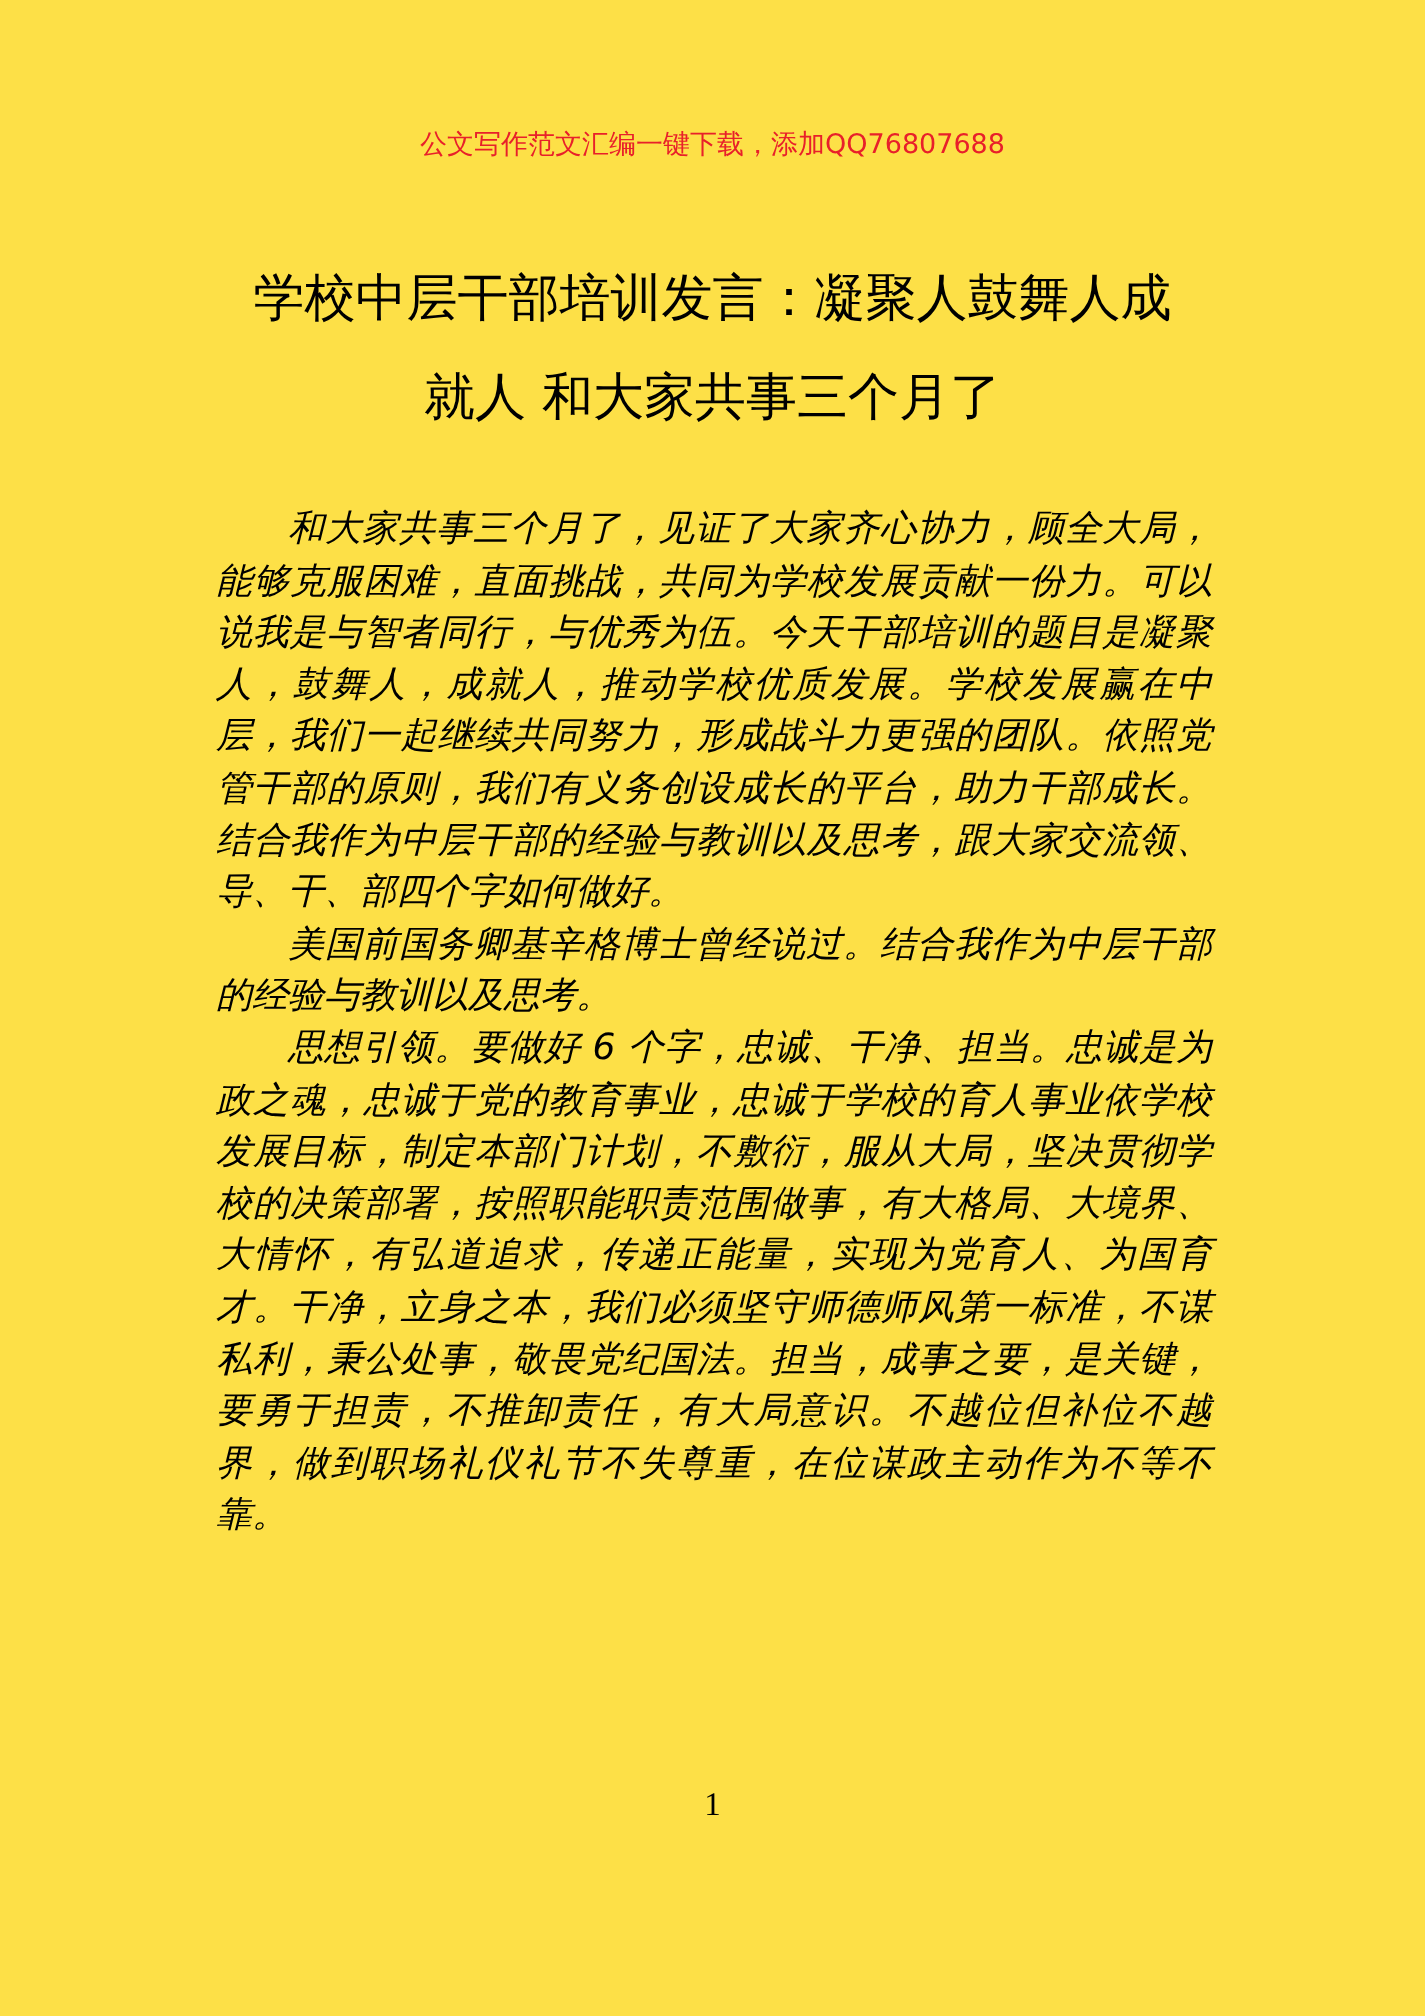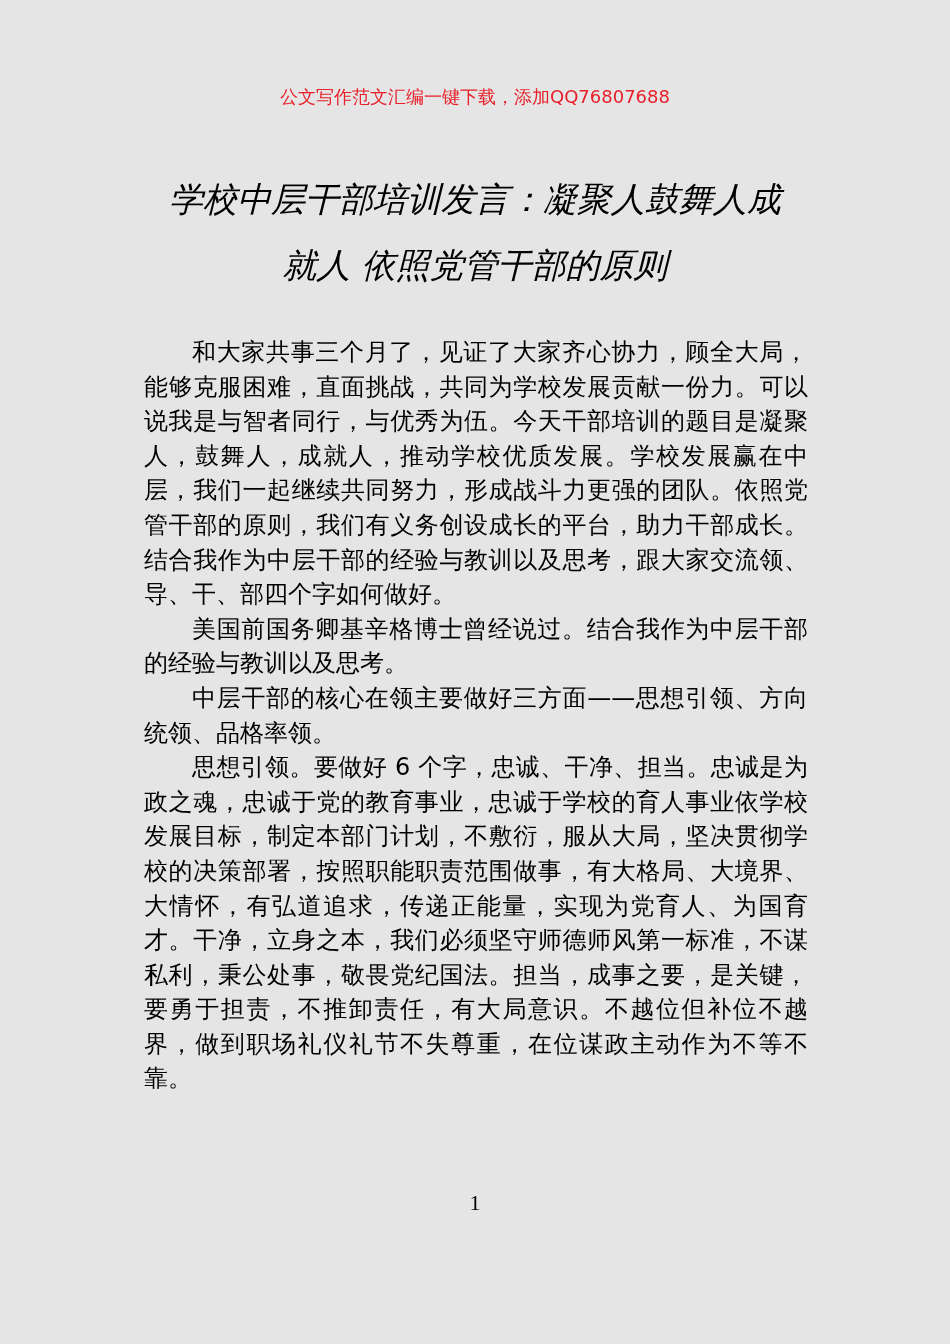--- a/index.html
+++ b/index.html
@@ -13,21 +13,21 @@
       position: relative;
       overflow: hidden;
       font-family: "DejaVu Sans", "Liberation Sans", sans-serif;
       color: #000000;
     }
     .page {
       position: absolute;
       left: 0; top: 0;
       width: 950px;
       height: 1344px;
-      background: #e5e5e5;
+      background: #fde047;
     }
     .header-banner {
       position: absolute;
       top: 84px;
       left: 0;
       width: 950px;
       text-align: center;
       font-size: 18px;
       line-height: 26px;
       color: #e8202a;
@@ -35,30 +35,30 @@
     }
     .title {
       position: absolute;
       top: 166px;
       left: 140px;
       width: 670px;
       text-align: center;
       font-size: 34px;
       line-height: 66px;
       color: #000000;
-      font-style: italic;
     }
     .body-text {
       position: absolute;
       top: 335px;
       left: 144px;
       width: 664px;
       font-size: 24px;
       line-height: 34.6px;
       color: #000000;
+      font-style: italic;
     }
     .body-text p {
       margin: 0;
       text-indent: 48px;
       text-align: justify;
       word-break: break-all;
     }
     .page-number {
       position: absolute;
       top: 1190px;
@@ -73,25 +73,24 @@
   </style>
 </head>
 <body>
 
 <div class="page">
 
   <div class="header-banner">公文写作范文汇编一键下载，添加QQ76807688</div>
 
   <div class="title">
     <div>学校中层干部培训发言：凝聚人鼓舞人成</div>
-    <div>就人 依照党管干部的原则</div>
+    <div>就人 和大家共事三个月了</div>
   </div>
 
   <div class="body-text">
     <p>和大家共事三个月了，见证了大家齐心协力，顾全大局，能够克服困难，直面挑战，共同为学校发展贡献一份力。可以说我是与智者同行，与优秀为伍。今天干部培训的题目是凝聚人，鼓舞人，成就人，推动学校优质发展。学校发展赢在中层，我们一起继续共同努力，形成战斗力更强的团队。依照党管干部的原则，我们有义务创设成长的平台，助力干部成长。结合我作为中层干部的经验与教训以及思考，跟大家交流领、导、干、部四个字如何做好。</p>
     <p>美国前国务卿基辛格博士曾经说过。结合我作为中层干部的经验与教训以及思考。</p>
-    <p>中层干部的核心在领主要做好三方面——思想引领、方向统领、品格率领。</p>
     <p>思想引领。要做好 6 个字，忠诚、干净、担当。忠诚是为政之魂，忠诚于党的教育事业，忠诚于学校的育人事业依学校发展目标，制定本部门计划，不敷衍，服从大局，坚决贯彻学校的决策部署，按照职能职责范围做事，有大格局、大境界、大情怀，有弘道追求，传递正能量，实现为党育人、为国育才。干净，立身之本，我们必须坚守师德师风第一标准，不谋私利，秉公处事，敬畏党纪国法。担当，成事之要，是关键，要勇于担责，不推卸责任，有大局意识。不越位但补位不越界，做到职场礼仪礼节不失尊重，在位谋政主动作为不等不靠。</p>
   </div>
 
   <div class="page-number">1</div>
 
 </div>
 
 </body></html>

